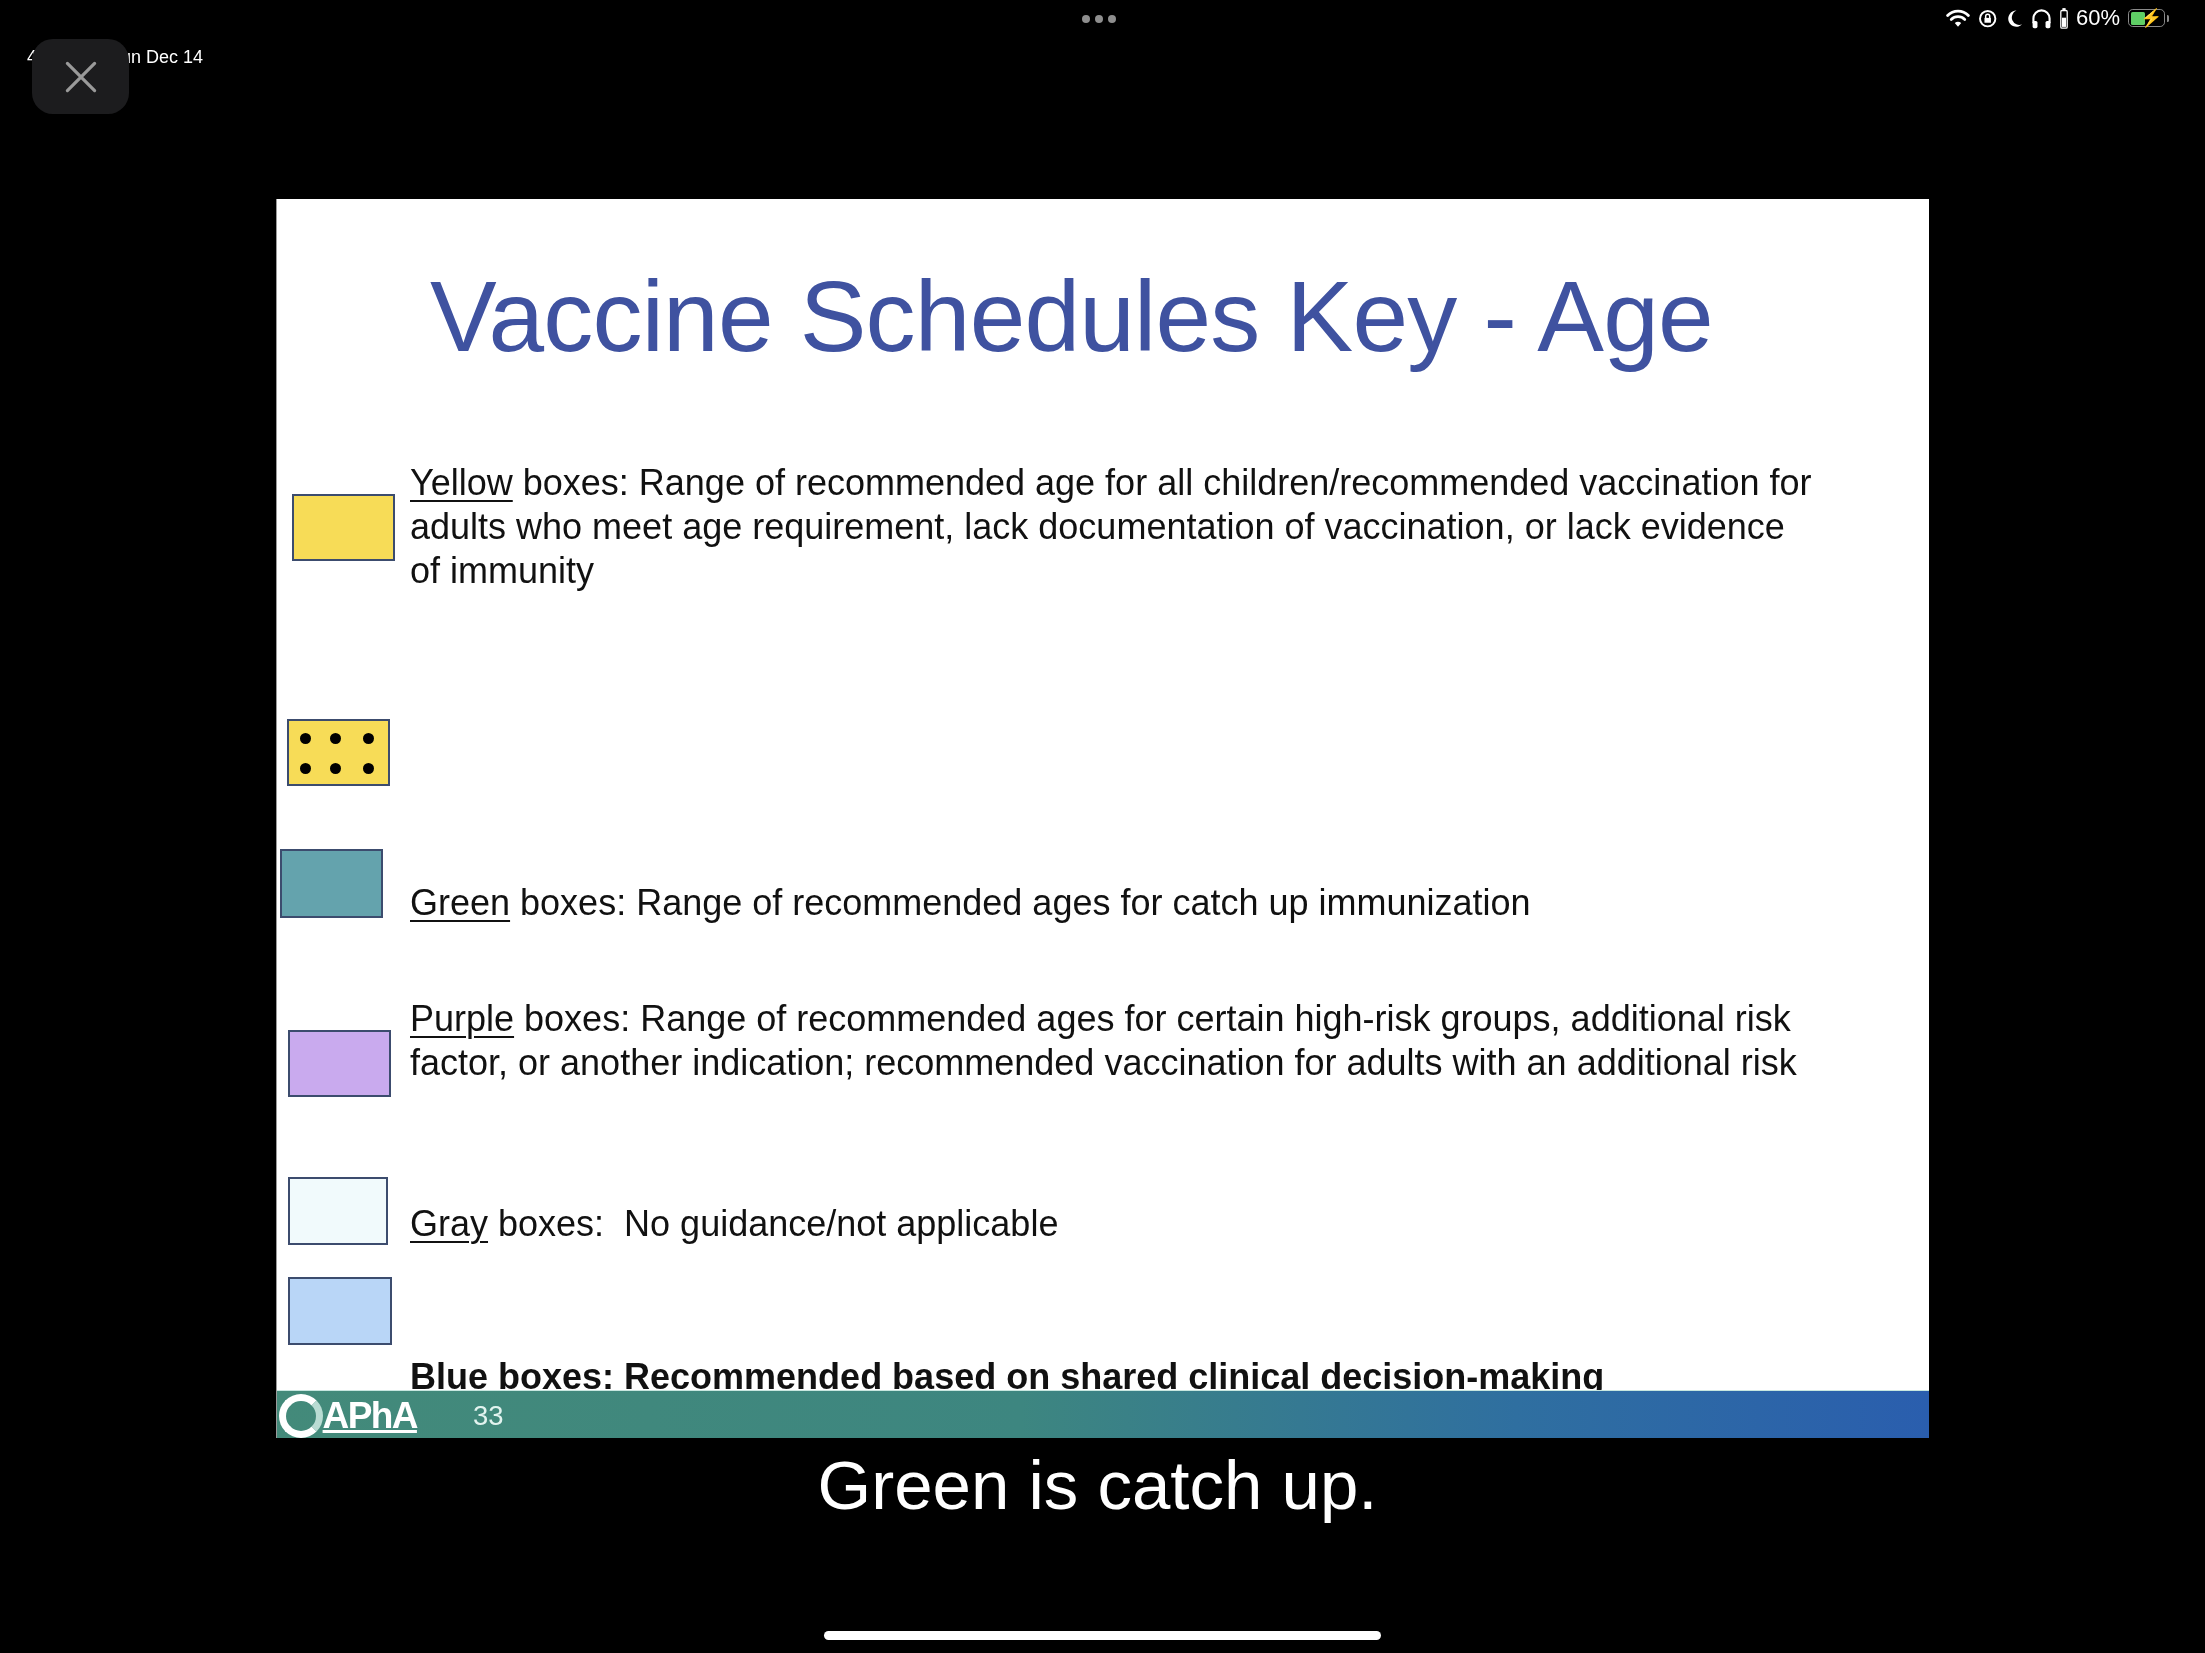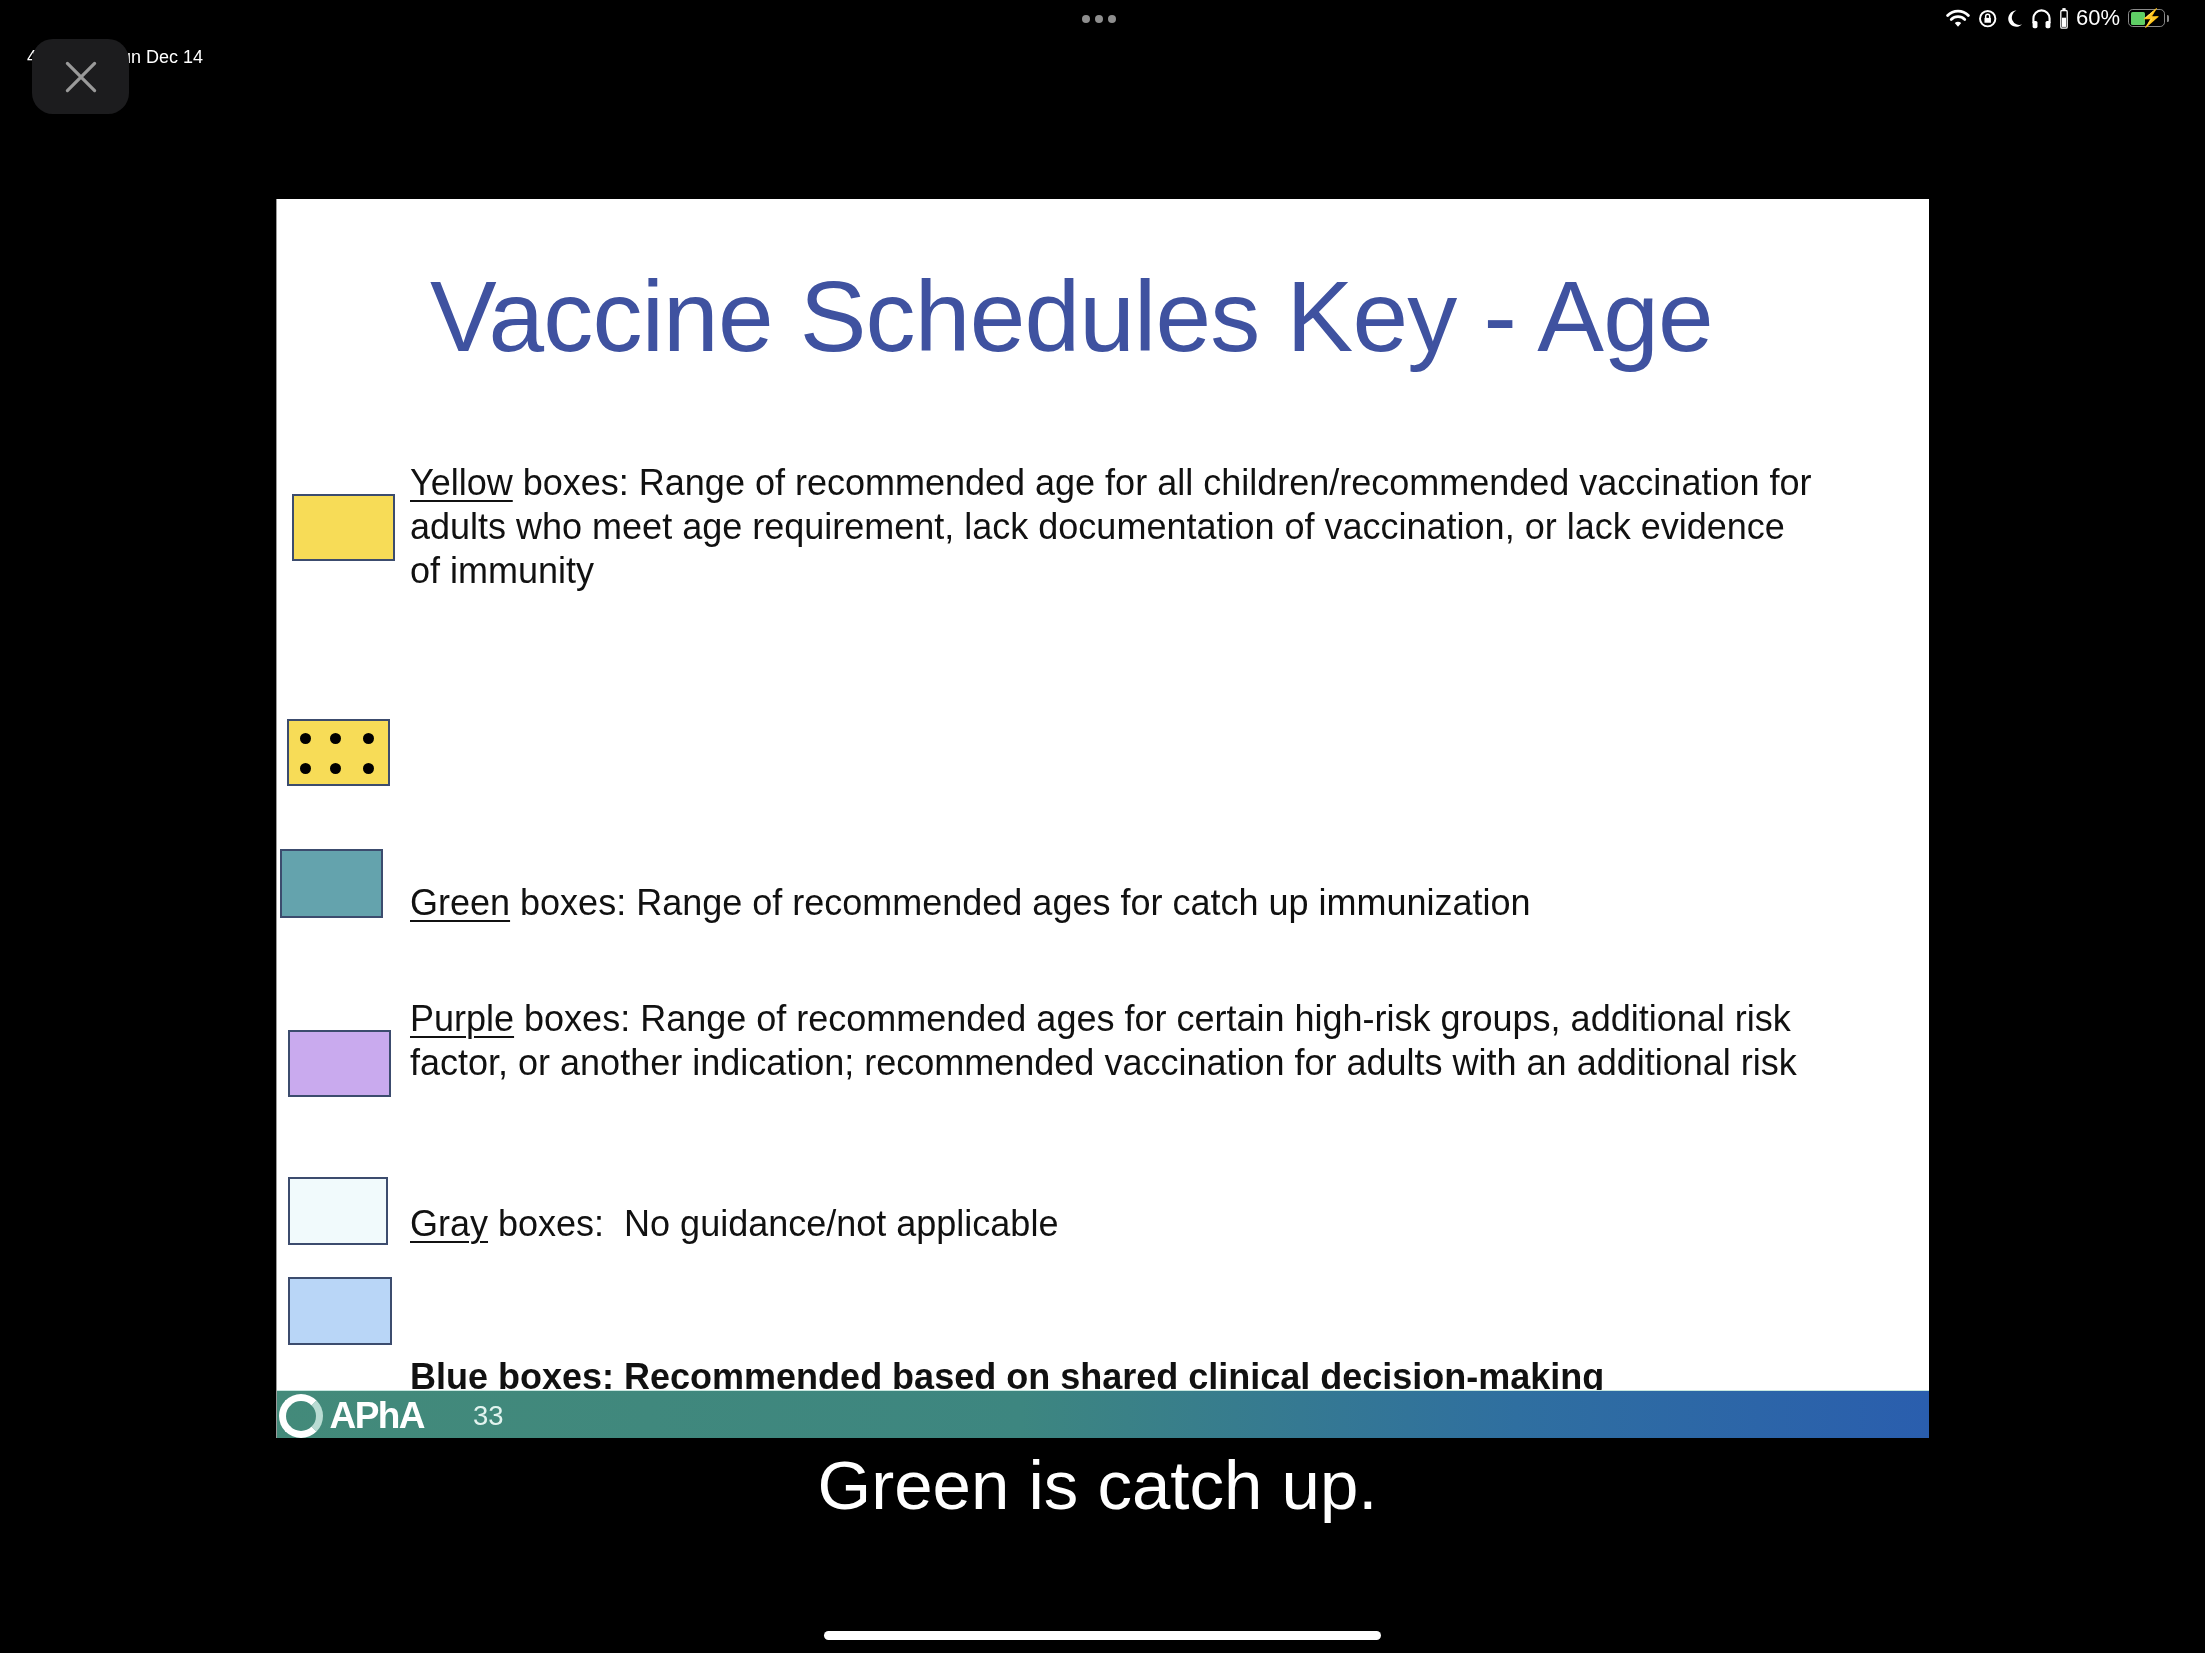--- a/index.html
+++ b/index.html
@@ -16,21 +16,21 @@
   .close-btn { position:absolute; left:32px; top:39px; width:97px; height:75px; background:#1c1c1e; border-radius:21px; display:flex; align-items:center; justify-content:center; cursor:pointer; }
   .slide { position:absolute; left:276px; top:199px; width:1653px; height:1239px; background:#fff; overflow:hidden; border-left:1.6px solid #9a9a9a; box-sizing:border-box;padding-left:40px; }
   .slide-title { position:absolute; left:153px; top:57px; width:1324px; font-size:100px; line-height:121px; color:#3f52a0; white-space:nowrap; letter-spacing:-0.8px; }
   .key-box { position:absolute; box-sizing:border-box; border:2px solid #3c4c6e; }
   .key-text { position:absolute; left:133px; width:1453px; font-size:36px; line-height:44px; color:#111; }
   .key-text u { text-decoration:underline; text-decoration-thickness:2.4px; text-underline-offset:4.8px; }
   .dot { position:absolute; width:11.3px; height:11.3px; border-radius:50%; background:#000; }
   .slide-footer { position:absolute; left:0; right:0; bottom:0; height:47px; background:linear-gradient(90deg,#438a7a 0%,#3d8680 45%,#2f6fa0 75%,#2a5eae 100%); border-top:1.6px solid #c7e6df; }
   .apha-logo { position:absolute; left:1.6px; top:3.2px; display:flex; align-items:center; }
   .apha-ring { width:44px; height:44px; border-radius:50%; border:7.3px solid #fff; border-right-color:#b9dcd3; box-sizing:border-box; }
-  .apha-text { margin-left:7px; font-size:37px; font-weight:bold; color:#fff; letter-spacing:-1.6px; }
+  .apha-text { margin-left:0; font-size:37px; font-weight:bold; color:#fff; letter-spacing:-1.6px;text-decoration:underline; }
   .slide-num { position:absolute; left:196px; top:9px; font-size:27.4px; color:#e2f3ef; }
   .footer-tagline { position:absolute; right:3.2px; top:4.8px; font-family:"DejaVu Serif", serif; font-style:italic; font-size:30px; color:#e9f2fb; letter-spacing:-0.8px; }
   .caption { position:absolute; left:0; width:2195px; top:1445px; text-align:center; font-size:69px; line-height:81px; color:#fff; }
   .home-indicator { position:absolute; left:824px; top:1631px; width:557px; height:9px; border-radius:4.8px; background:#fff; }
 </style>
 </head>
 <body>
 
 <div class="status-time"><span>4:02 PM</span>   <span>Sun Dec 14</span></div>
 

